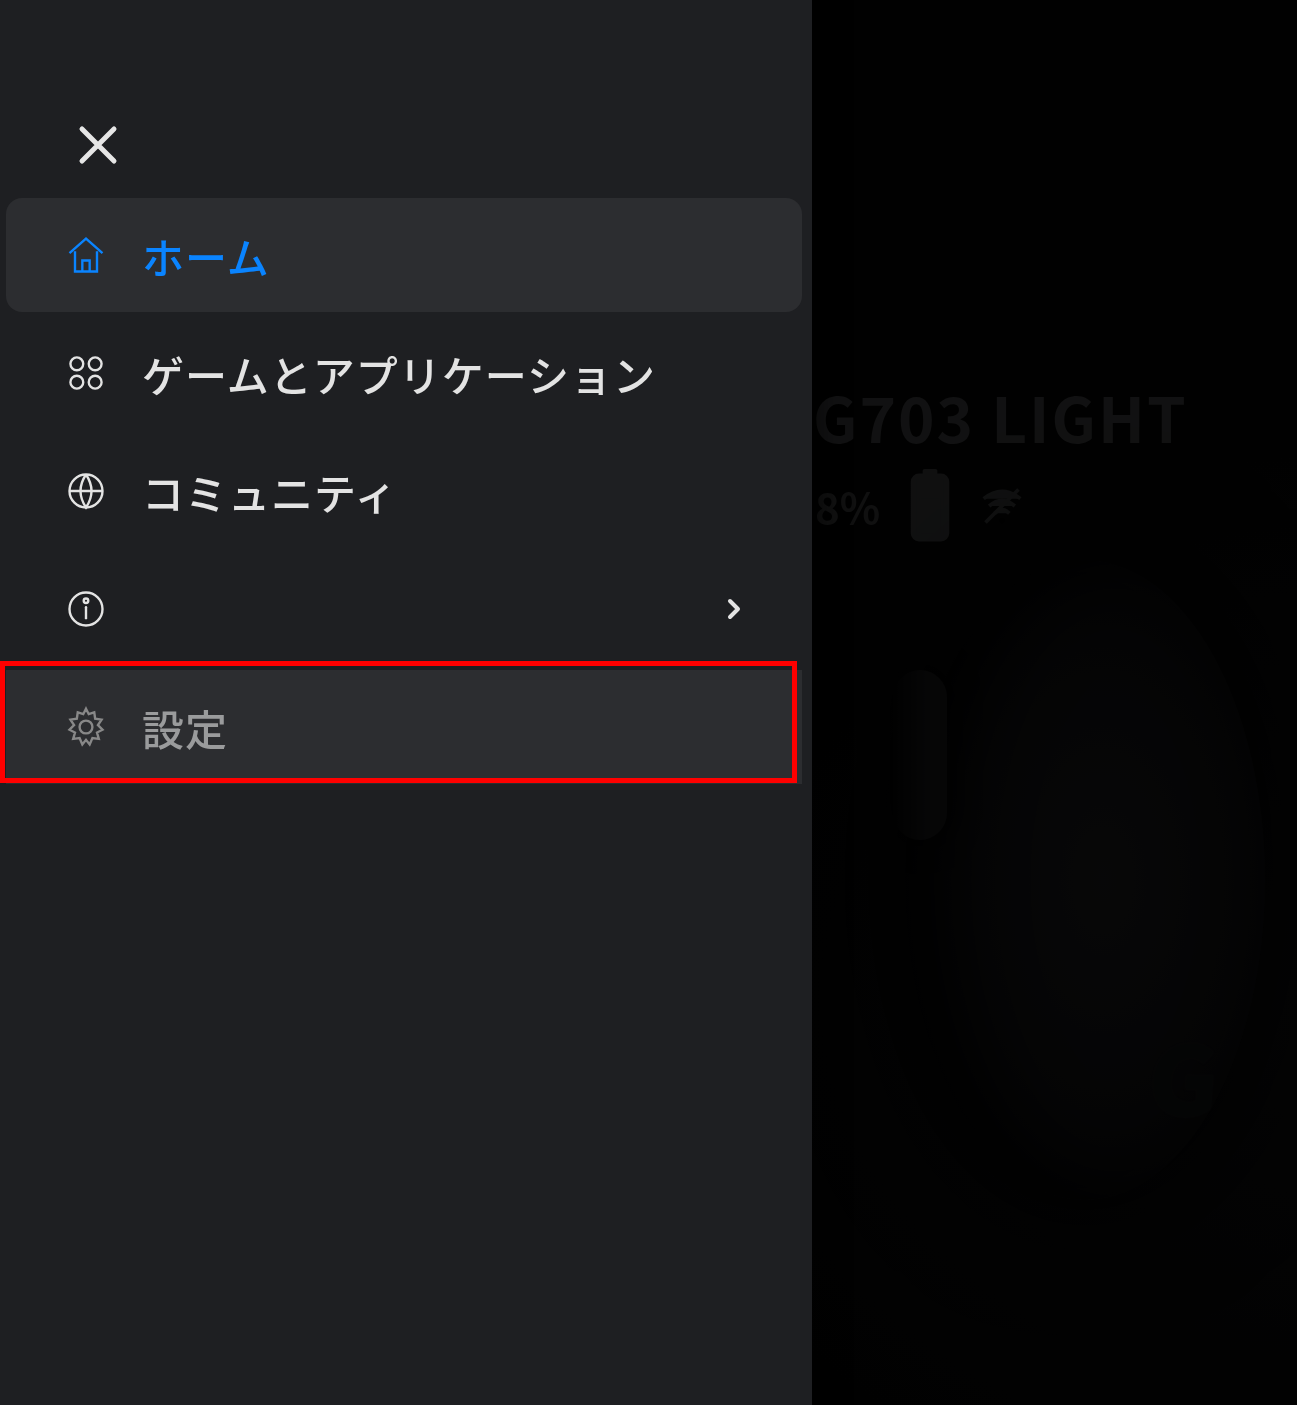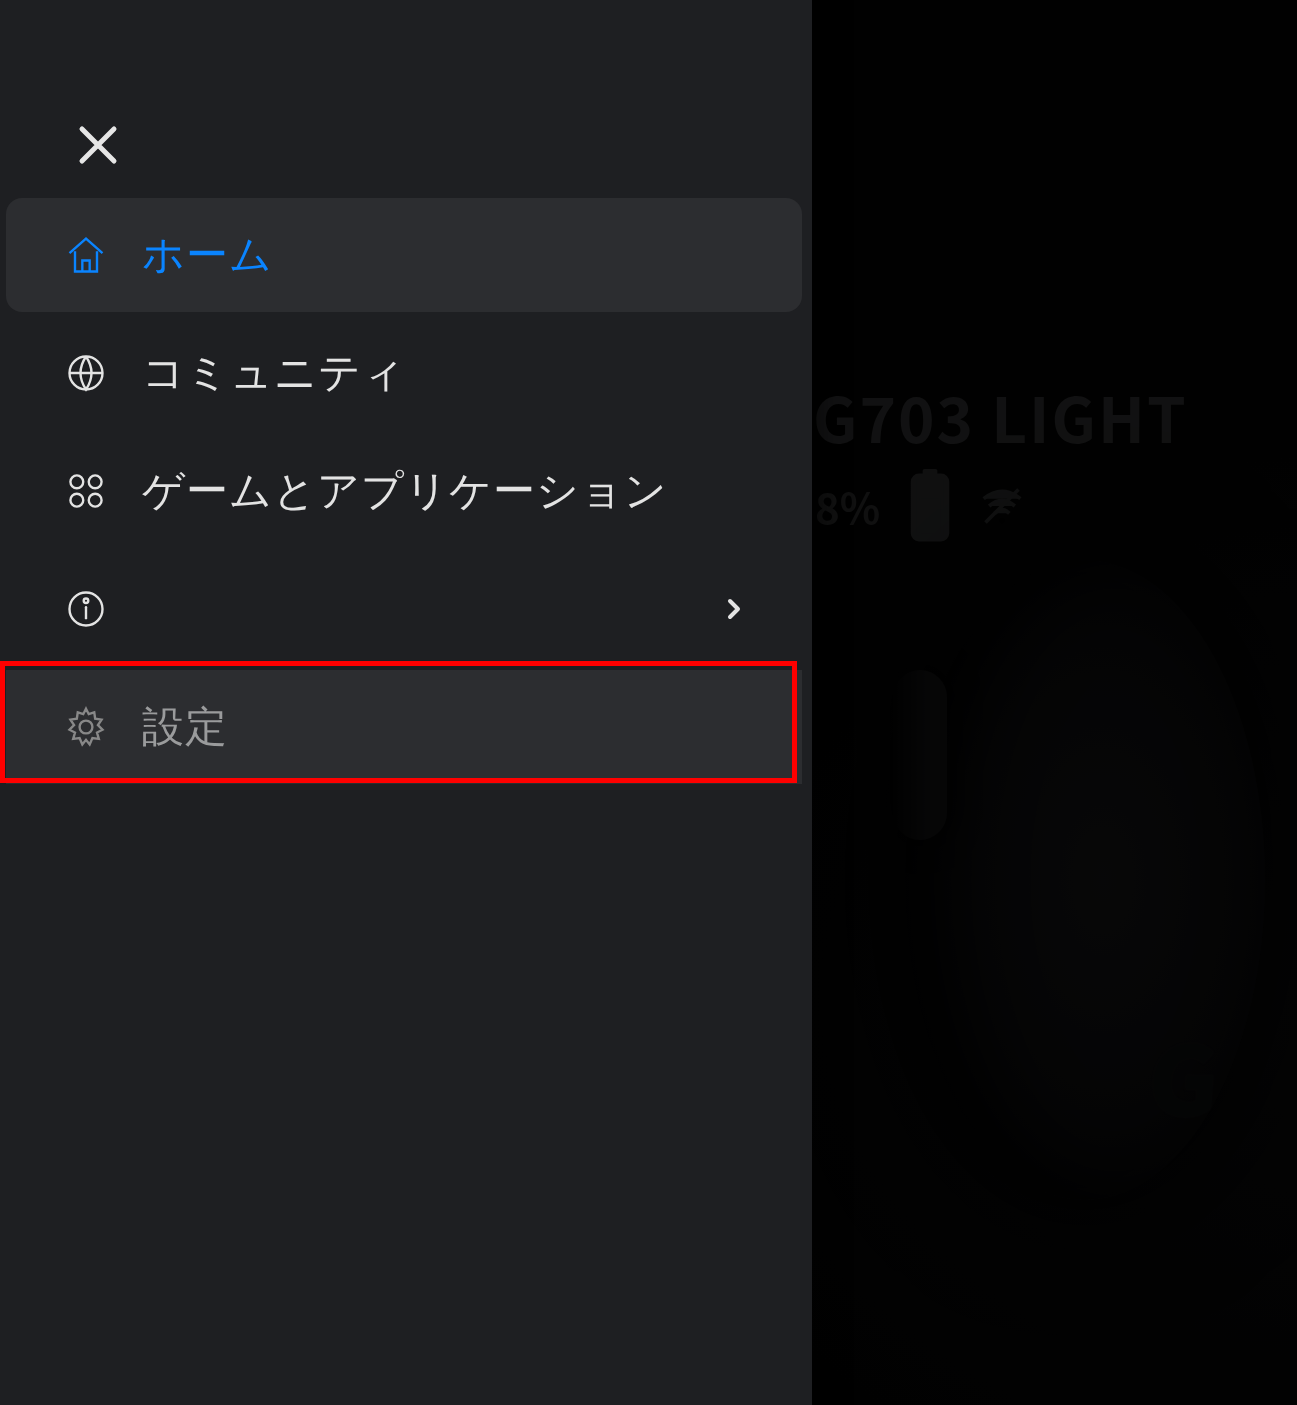--- a/index.html
+++ b/index.html
@@ -134,21 +134,20 @@
     .nav-item {
       position: relative;
       display: flex;
       align-items: center;
       height: 114px;
       padding-left: 58px;
       border-radius: 16px;
       cursor: pointer;
       color: #e3e3e3;
       transition: background 0.15s;
-      font-family: Liberation Serif, serif;
     }
     .nav-item.active {
       background: #2c2d30;
       color: #0a84ff;
     }
     .nav-item.active .nav-icon svg * { stroke: #0a84ff; fill: none; }
     .nav-icon {
       width: 44px;
       height: 44px;
       display: inline-flex;
@@ -247,44 +246,44 @@
           <path d="M12 20 V42 H36 V20"></path>
           <path d="M20 42 V30 H28 V42"></path>
         </svg>
       </span>
       <span class="nav-label">ホーム</span>
     </div>
 
     <div class="nav-item">
       <span class="nav-icon">
         <svg viewBox="0 0 48 48">
-          <circle cx="24" cy="24" r="18"></circle>
-          <path d="M6 24 H42"></path>
-          <path d="M24 6 Q12 24 24 42 Q36 24 24 6"></path>
-        </svg>
-      </span>
-      <span class="nav-label">コミュニティ</span>
-    </div>
-
-    <div class="nav-item">
-      <span class="nav-icon">
-        <svg viewBox="0 0 48 48">
           <circle cx="14" cy="14" r="7"></circle>
           <circle cx="34" cy="14" r="7"></circle>
           <circle cx="14" cy="34" r="7"></circle>
           <circle cx="34" cy="34" r="7"></circle>
         </svg>
       </span>
       <span class="nav-label">ゲームとアプリケーション</span>
     </div>
 
     <div class="nav-item">
       <span class="nav-icon">
         <svg viewBox="0 0 48 48">
           <circle cx="24" cy="24" r="18"></circle>
+          <path d="M6 24 H42"></path>
+          <path d="M24 6 Q12 24 24 42 Q36 24 24 6"></path>
+        </svg>
+      </span>
+      <span class="nav-label">コミュニティ</span>
+    </div>
+
+    <div class="nav-item">
+      <span class="nav-icon">
+        <svg viewBox="0 0 48 48">
+          <circle cx="24" cy="24" r="18"></circle>
           <line x1="24" y1="22" x2="24" y2="34" stroke-linecap="round"></line>
           <circle cx="24" cy="15" r="2.5" fill="#e3e3e3" stroke="none"></circle>
         </svg>
       </span>
       <span class="nav-chevron">
         <svg viewBox="0 0 24 24">
           <path d="M8 4 L16 12 L8 20" stroke-linecap="round" stroke-linejoin="round"></path>
         </svg>
       </span>
     </div>

